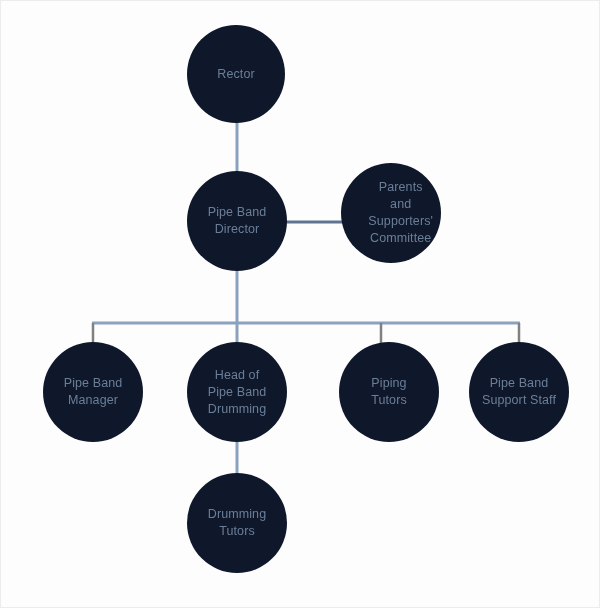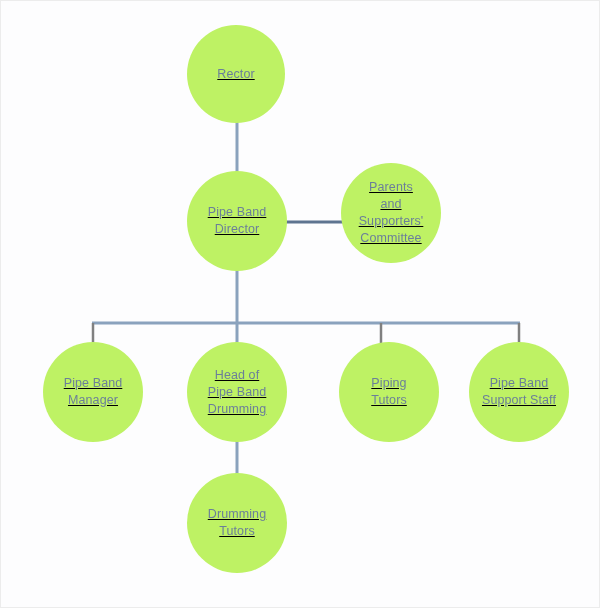--- a/index.html
+++ b/index.html
@@ -23,40 +23,39 @@
   #edge-layer {
     position: absolute;
     left: 0;
     top: 0;
     width: 600px;
     height: 608px;
   }
   .node {
     position: absolute;
     border-radius: 50%;
-    background: #bef264;
+    background: #0f172a;
     display: flex;
     align-items: center;
     justify-content: center;
     text-align: center;
     box-sizing: border-box;
-    text-decoration: underline;
   }
   .node-label {
     color: #6b7f99;
     font-size: 12.5px;
     line-height: 17px;
     font-weight: 500;
     letter-spacing: 0.1px;
     white-space: pre-line;
     padding: 0 8px;
   }
   .node-rector      { left: 186px; top: 24px;  width: 98px;  height: 98px; }
   .node-director    { left: 186px; top: 170px; width: 100px; height: 100px; }
-  .node-parents     { left: 340px; top: 162px; width: 100px; height: 100px; }
+  .node-parents     { left: 340px; top: 162px; width: 100px; height: 100px; justify-content: flex-end; }
   .node-manager     { left: 42px;  top: 341px; width: 100px; height: 100px; }
   .node-drumhead    { left: 186px; top: 341px; width: 100px; height: 100px; text-align: center; }
   .node-piping      { left: 338px; top: 341px; width: 100px; height: 100px; }
   .node-support     { left: 468px; top: 341px; width: 100px; height: 100px; }
   .node-drumtutors  { left: 186px; top: 472px; width: 100px; height: 100px; }
 </style>
 </head>
 <body>
 
 <div id="chart-canvas">

